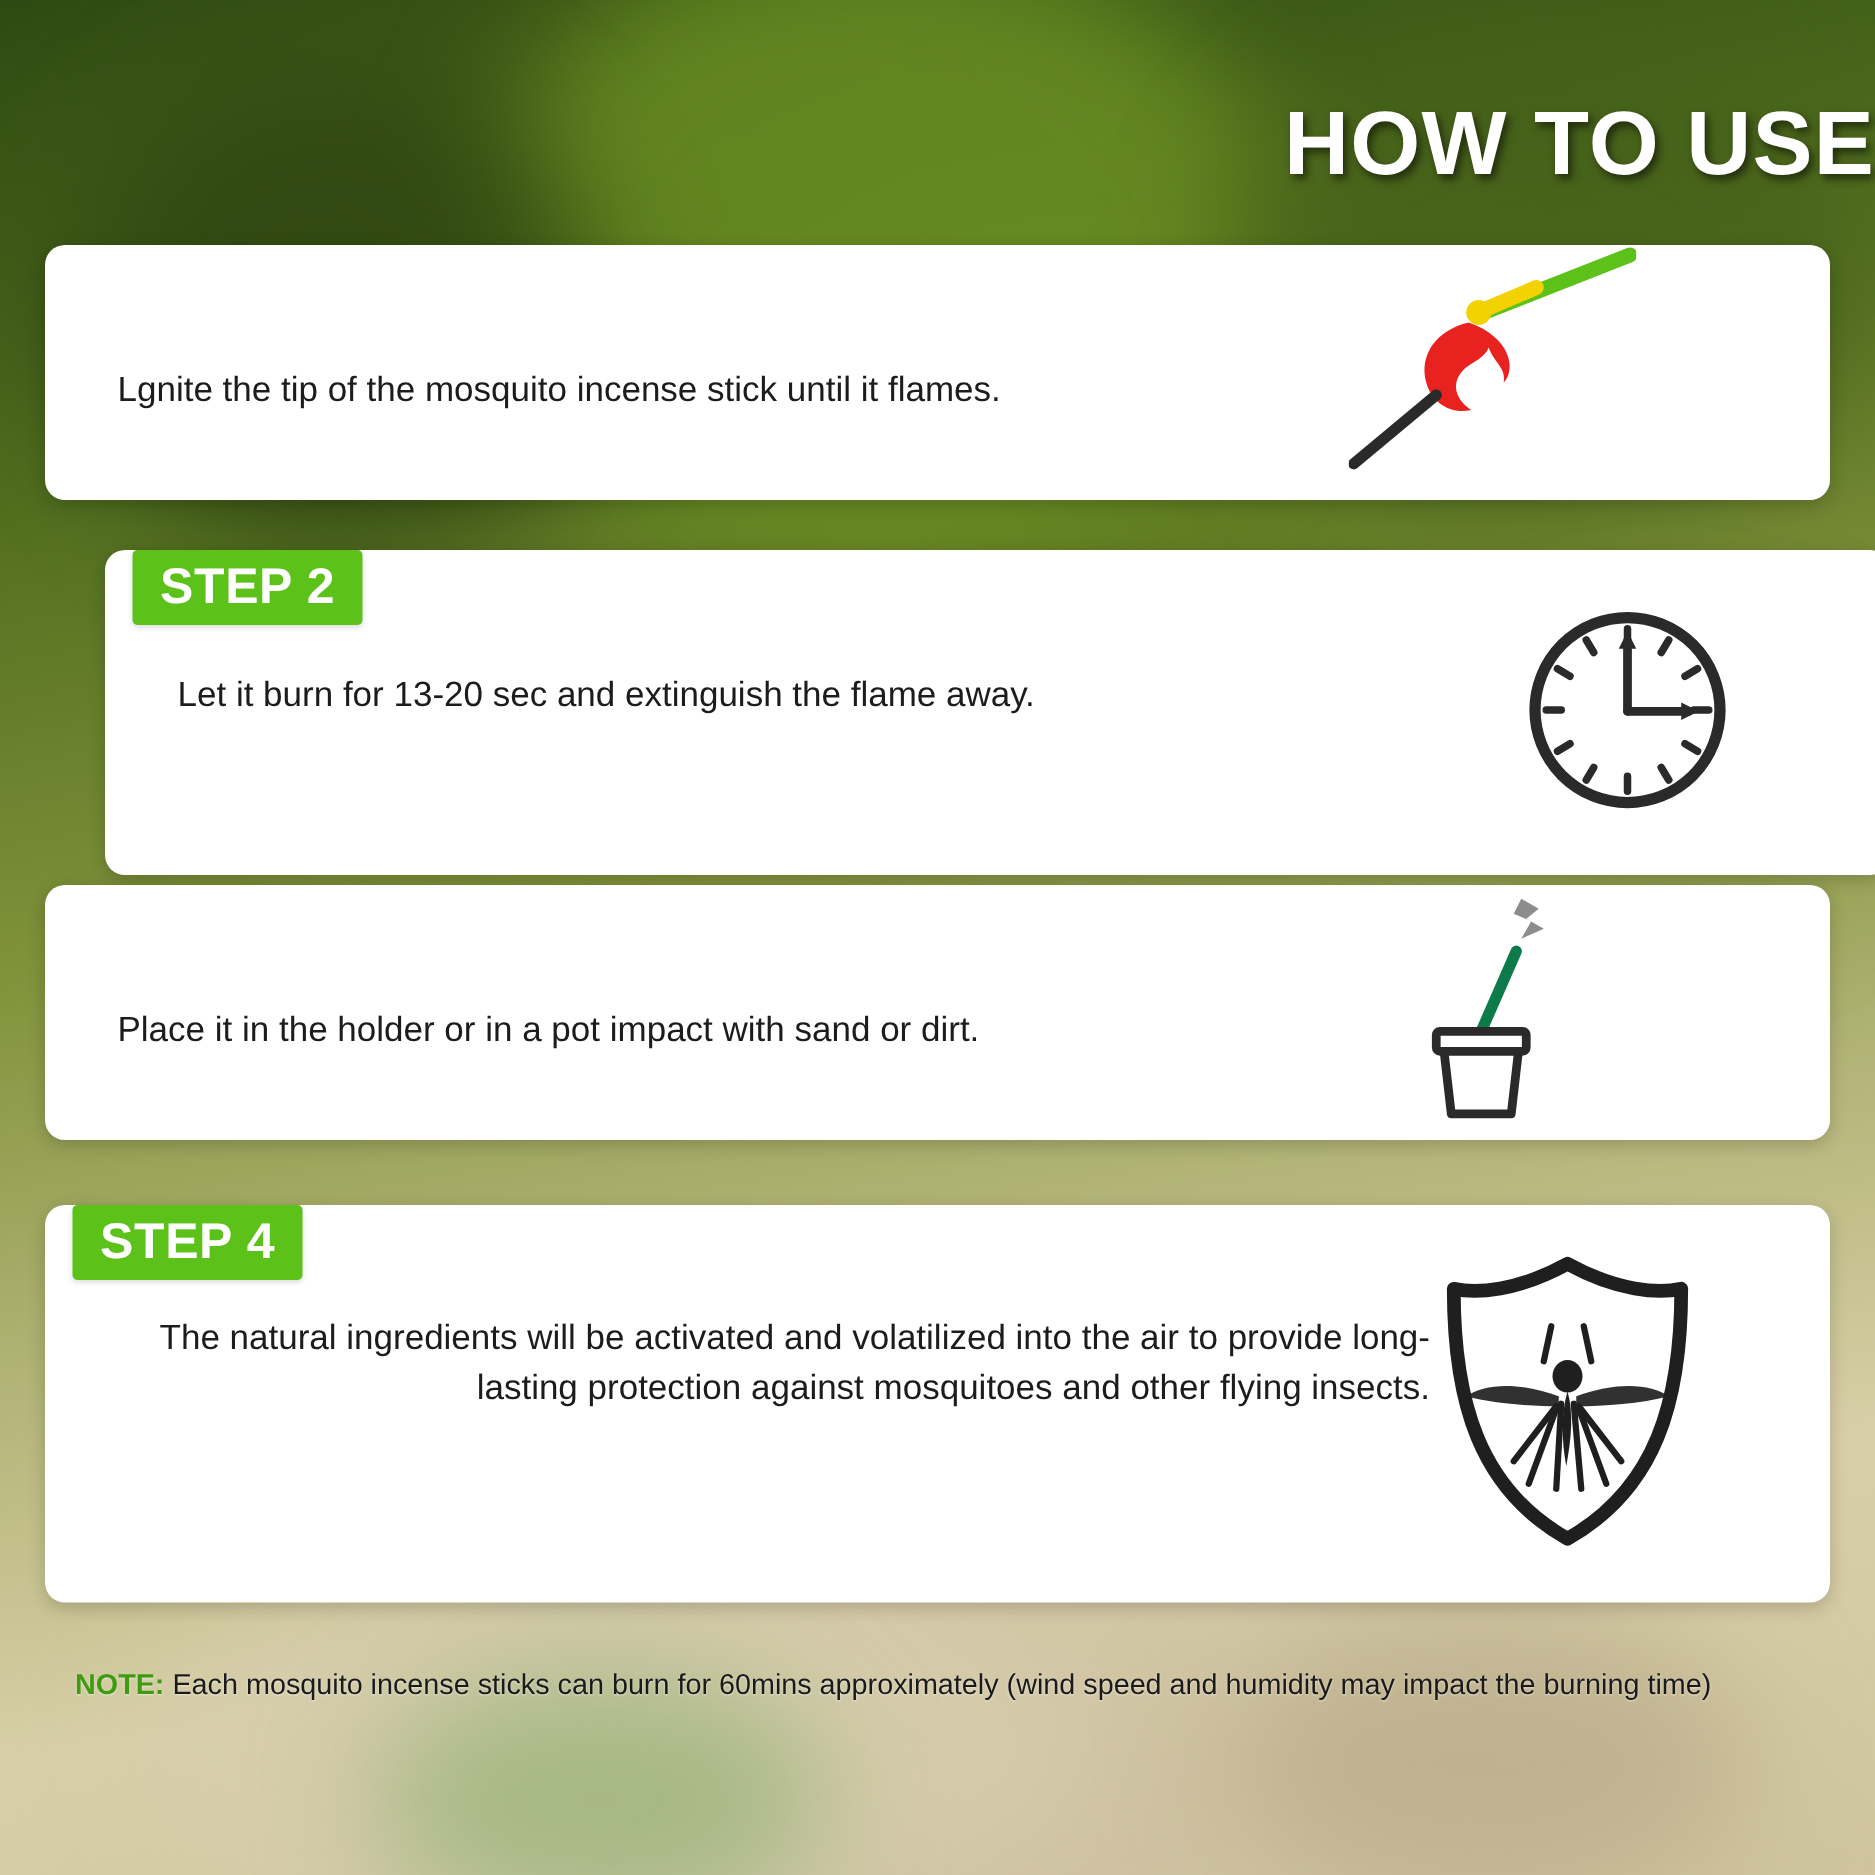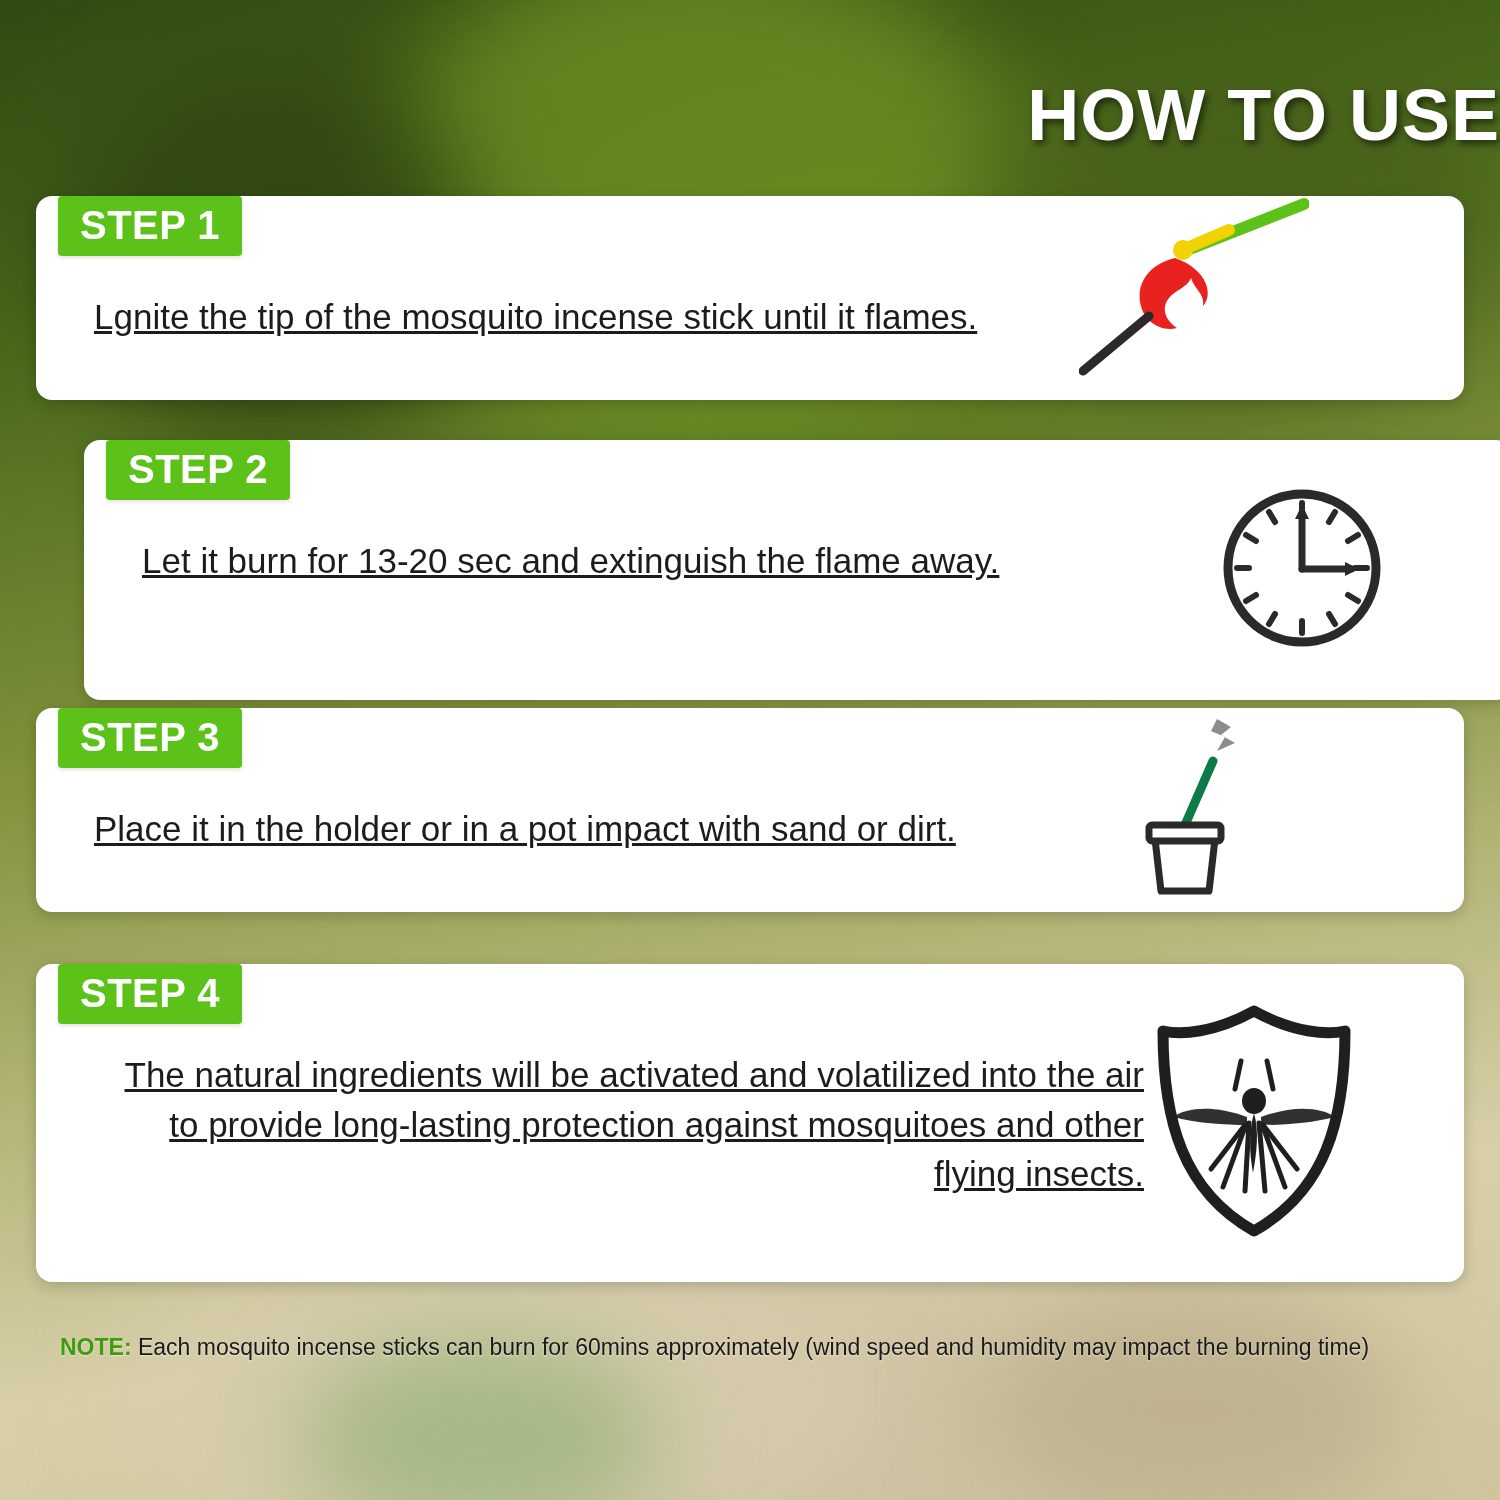--- a/index.html
+++ b/index.html
@@ -59,24 +59,23 @@
     line-height: 1.05;
     letter-spacing: 0.5px;
     box-shadow: 0 2px 4px rgba(0,0,0,0.12);
   }
   #card1 .badge, #card2 .badge, #card3 .badge, #card4 .badge { top: 0px; }
 
   .card-text {
     position: absolute;
     left: 58px; top: 96px;
     width: 1060px;
-    font-size: 35px;
+    font-size: 28px;
     color: #1c1c1c;
     line-height: 1.42;
-    text-decoration: underline;
   }
   #card4 .card-text { top: 86px; width: 1050px; text-align: right; }
 
   .icon-wrap {
     position: absolute;
     right: 56px; top: 0; height: 100%;
     width: 260px;
     display: flex; align-items: center; justify-content: center;
   }
   #card1 .icon-wrap { right: 140px; }
@@ -102,21 +101,20 @@
   <div class="blob b2"></div>
   <div class="blob b3"></div>
   <div class="blob b7"></div>
   <div class="blob b4"></div>
   <div class="blob b5"></div>
   <div class="blob b6"></div>
 
   <div class="title">HOW TO USE</div>
 
   <div class="card" id="card1">
-    <div class="badge">STEP 1</div>
     <div class="card-text">Lgnite the tip of the mosquito incense stick until it flames.</div>
     <div class="icon-wrap">
       <span>
         <svg width="230" height="200" viewBox="0 0 230 200">
           <line x1="225" y1="8" x2="108" y2="54" stroke="#5cc21a" stroke-width="12" stroke-linecap="round"></line>
           <line x1="150" y1="34" x2="108" y2="52" stroke="#f2d200" stroke-width="12" stroke-linecap="round"></line>
           <circle cx="104" cy="54" r="10" fill="#f2d200"></circle>
           <path d="M96 62 C70 68 56 88 62 110 C66 126 82 136 98 132 C86 124 82 112 90 102 C96 94 108 92 112 82 C116 94 126 98 124 110 C134 100 130 74 96 62 Z" fill="#e8231f"></path>
           <line x1="70" y1="120" x2="4" y2="175" stroke="#2a2a2a" stroke-width="9" stroke-linecap="round"></line>
         </svg>
@@ -148,21 +146,20 @@
           <line x1="85" y1="86" x2="85" y2="30" stroke="#2a2a2a" stroke-width="7" stroke-linecap="round"></line>
           <polygon points="85,22 78,36 92,36" fill="#2a2a2a"></polygon>
           <line x1="85" y1="86" x2="134" y2="86" stroke="#2a2a2a" stroke-width="7" stroke-linecap="round"></line>
           <polygon points="142,86 128,79 128,93" fill="#2a2a2a"></polygon>
         </svg>
       </span>
     </div>
   </div>
 
   <div class="card" id="card3">
-    <div class="badge">STEP 3</div>
     <div class="card-text">Place it in the holder or in a pot impact with sand or dirt.</div>
     <div class="icon-wrap">
       <span>
         <svg width="150" height="190" viewBox="0 0 150 190">
           <path d="M78 6 L92 14 L82 22 L96 30 L78 38 L86 24 L72 18 Z" fill="#8c8c8c"></path>
           <line x1="74" y1="48" x2="46" y2="112" stroke="#0d7a4a" stroke-width="9" stroke-linecap="round"></line>
           <path d="M16 126 L76 126 L70 178 L22 178 Z" fill="#ffffff" stroke="#2a2a2a" stroke-width="7" stroke-linejoin="round"></path>
           <rect x="10" y="112" width="72" height="16" rx="3" fill="#ffffff" stroke="#2a2a2a" stroke-width="7"></rect>
         </svg>
       </span>

